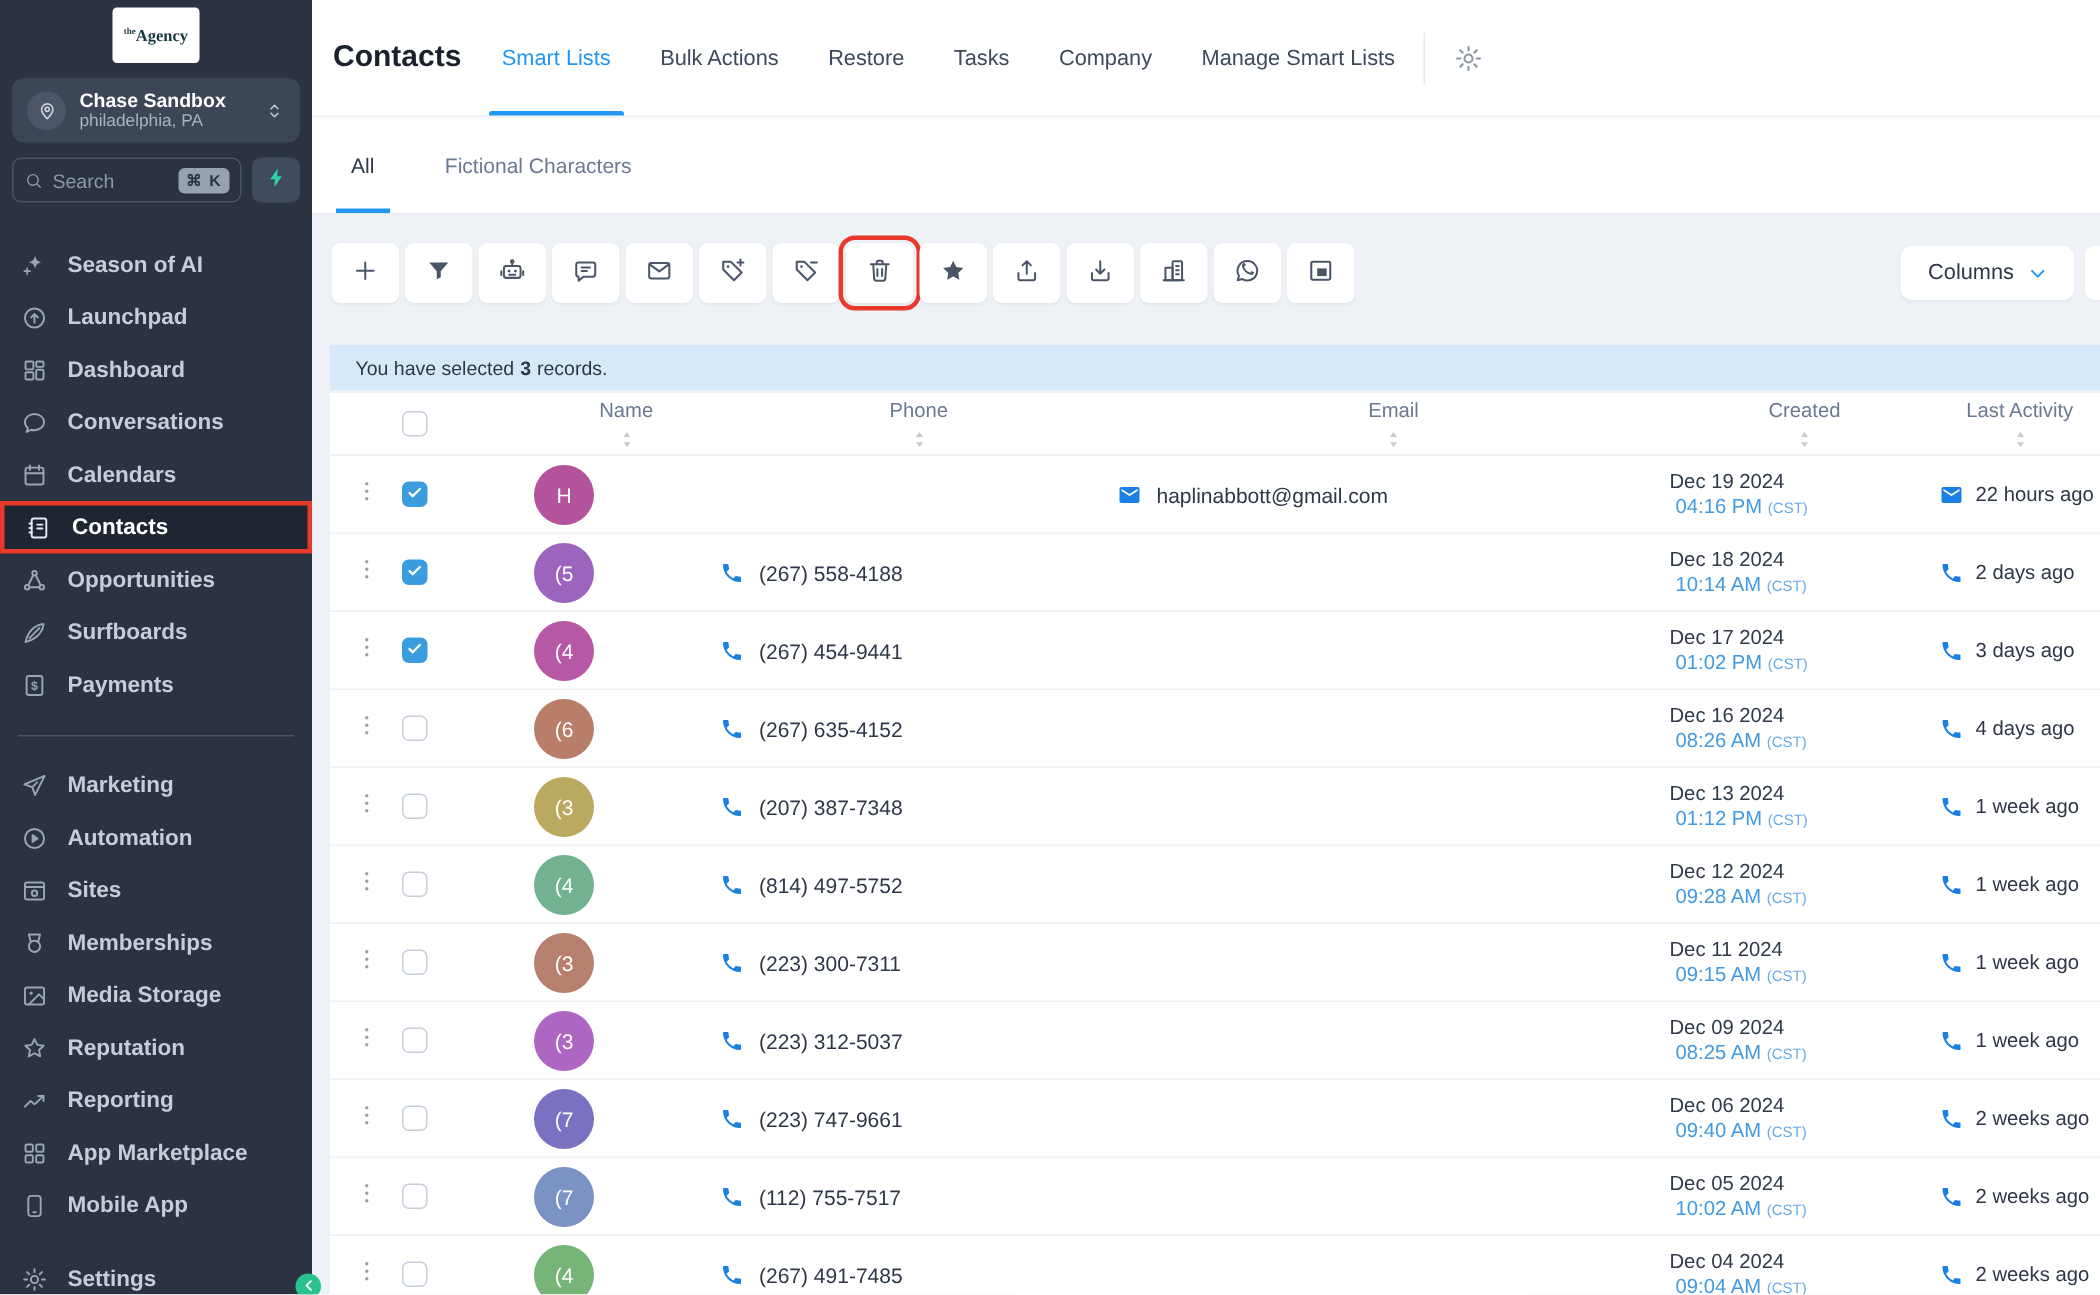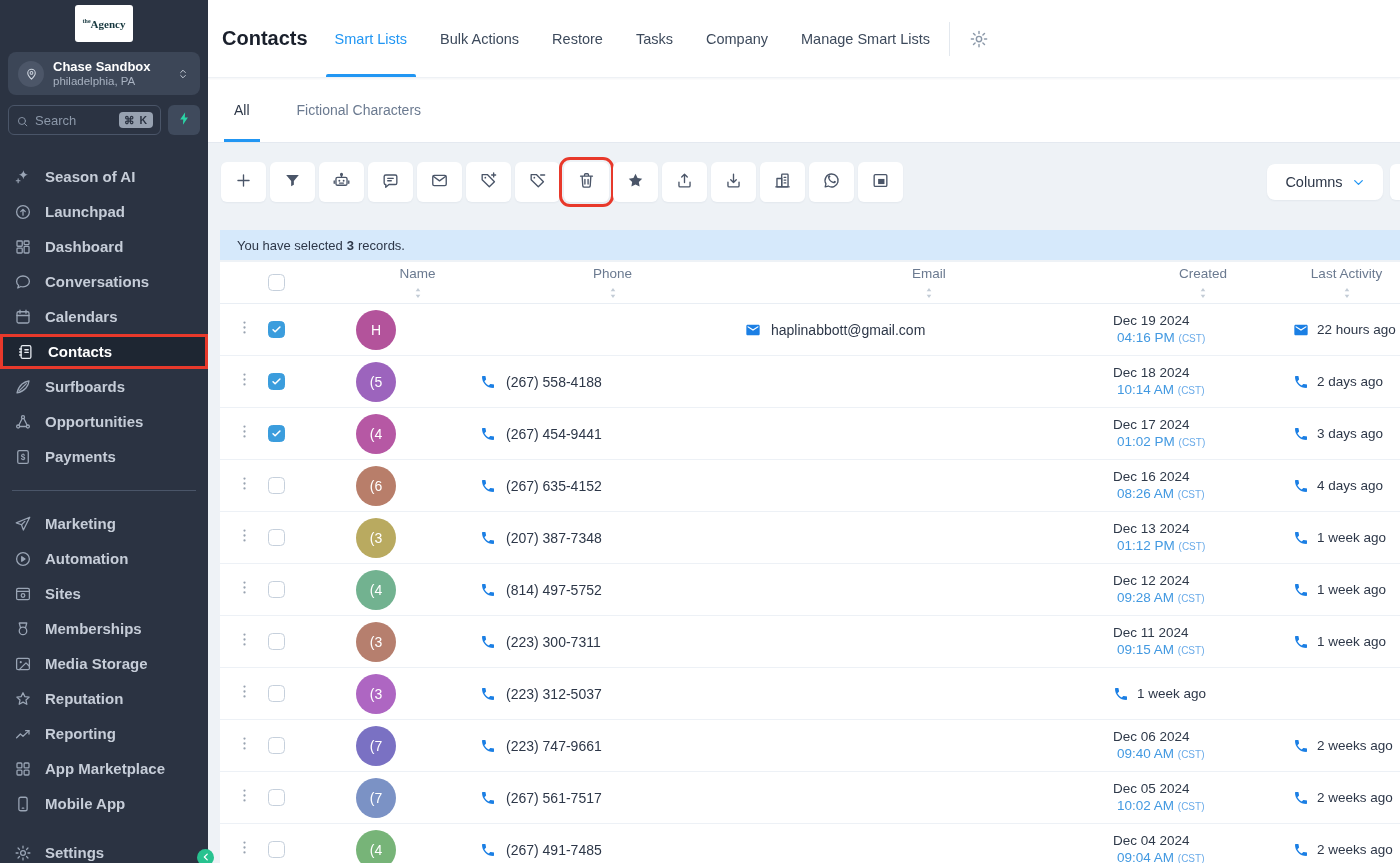--- a/index.html
+++ b/index.html
@@ -177,34 +177,34 @@
         <div class="nav-item active annotated">
           <span class="nicon"><svg viewBox="0 0 24 24" fill="none" stroke="currentColor" stroke-width="1.7" stroke-linecap="round" stroke-linejoin="round">
               <rect x="5.5" y="3.5" width="13" height="17" rx="2"></rect>
               <path d="M3.5 8h2M3.5 12h2M3.5 16h2M10.5 9h4.5M10.5 12.5h4.5"></path>
             </svg></span>
           <span>Contacts</span>
         </div>
 
         <div class="nav-item">
           <span class="nicon"><svg viewBox="0 0 24 24" fill="none" stroke="currentColor" stroke-width="1.7" stroke-linecap="round" stroke-linejoin="round">
-              <path d="M20 4C14 4.5 6.5 9 4 20 15 17.5 19.5 10 20 4z"></path>
-              <path d="M7.5 16.5l9-9"></path>
-            </svg></span>
-          <span>Surfboards</span>
-        </div>
-
-        <div class="nav-item">
-          <span class="nicon"><svg viewBox="0 0 24 24" fill="none" stroke="currentColor" stroke-width="1.7" stroke-linecap="round" stroke-linejoin="round">
               <circle cx="12" cy="5.5" r="2"></circle>
               <circle cx="5.5" cy="18" r="2"></circle>
               <circle cx="18.5" cy="18" r="2"></circle>
               <path d="M10.9 7.3L6.6 16M13.1 7.3l4.3 8.7M7.8 18h8.4"></path>
             </svg></span>
           <span>Opportunities</span>
+        </div>
+
+        <div class="nav-item">
+          <span class="nicon"><svg viewBox="0 0 24 24" fill="none" stroke="currentColor" stroke-width="1.7" stroke-linecap="round" stroke-linejoin="round">
+              <path d="M20 4C14 4.5 6.5 9 4 20 15 17.5 19.5 10 20 4z"></path>
+              <path d="M7.5 16.5l9-9"></path>
+            </svg></span>
+          <span>Surfboards</span>
         </div>
 
         <div class="nav-item">
           <span class="nicon"><svg viewBox="0 0 24 24" fill="none" stroke="currentColor" stroke-width="1.7" stroke-linecap="round" stroke-linejoin="round">
               <rect x="5" y="3.5" width="14" height="17" rx="2"></rect>
               <text x="12" y="16" font-size="11" text-anchor="middle" fill="currentColor" stroke="none" font-family="sans-serif">$</text>
             </svg></span>
           <span>Payments</span>
         </div>
 
@@ -800,20 +800,24 @@
               <span class="cell-link">
                 <span class="cell-icon"><svg viewBox="0 0 24 24" fill="currentColor">
                     <path d="M6.62 10.79c1.44 2.83 3.76 5.14 6.59 6.59l2.2-2.2c.27-.27.67-.36 1.02-.24 1.12.37 2.33.57 3.57.57.55 0 1 .45 1 1V20c0 .55-.45 1-1 1-9.39 0-17-7.61-17-17 0-.55.45-1 1-1h3.5c.55 0 1 .45 1 1 0 1.25.2 2.45.57 3.57.11.35.03.74-.25 1.02l-2.2 2.2z"></path>
                   </svg></span>
                 <span>(223) 312-5037</span>
               </span>
             </div>
             <div>
               
             </div>
+            <div>
+              <div class="created-date">Dec 09 2024</div>
+              <div class="created-time"><span>08:25 AM</span> <span class="created-tz">(CST)</span></div>
+            </div>
             <div class="activity-cell">
               <span class="cell-icon"><svg viewBox="0 0 24 24" fill="currentColor">
                   <path d="M6.62 10.79c1.44 2.83 3.76 5.14 6.59 6.59l2.2-2.2c.27-.27.67-.36 1.02-.24 1.12.37 2.33.57 3.57.57.55 0 1 .45 1 1V20c0 .55-.45 1-1 1-9.39 0-17-7.61-17-17 0-.55.45-1 1-1h3.5c.55 0 1 .45 1 1 0 1.25.2 2.45.57 3.57.11.35.03.74-.25 1.02l-2.2 2.2z"></path>
                 </svg></span>
               <span>1 week ago</span>
             </div>
           </div>
 
           <div class="row-grid trow">
             <div class="kebab-cell">
@@ -864,21 +868,21 @@
               <span class="cb"></span>
             </div>
             <div>
               <span class="avatar" style="background-color: rgb(123, 146, 197);">(7</span>
             </div>
             <div>
               <span class="cell-link">
                 <span class="cell-icon"><svg viewBox="0 0 24 24" fill="currentColor">
                     <path d="M6.62 10.79c1.44 2.83 3.76 5.14 6.59 6.59l2.2-2.2c.27-.27.67-.36 1.02-.24 1.12.37 2.33.57 3.57.57.55 0 1 .45 1 1V20c0 .55-.45 1-1 1-9.39 0-17-7.61-17-17 0-.55.45-1 1-1h3.5c.55 0 1 .45 1 1 0 1.25.2 2.45.57 3.57.11.35.03.74-.25 1.02l-2.2 2.2z"></path>
                   </svg></span>
-                <span>(267) 561-7517</span>
+                <span>(112) 755-7517</span>
               </span>
             </div>
             <div>
               
             </div>
             <div>
               <div class="created-date">Dec 05 2024</div>
               <div class="created-time"><span>10:02 AM</span> <span class="created-tz">(CST)</span></div>
             </div>
             <div class="activity-cell">

